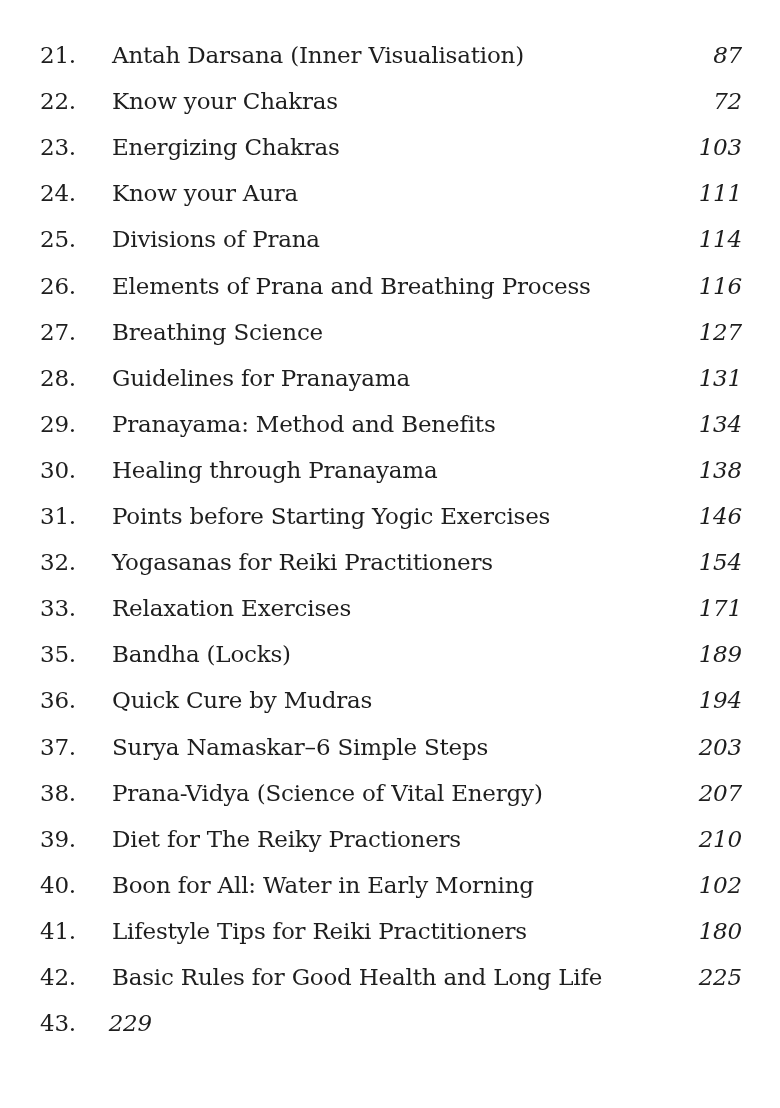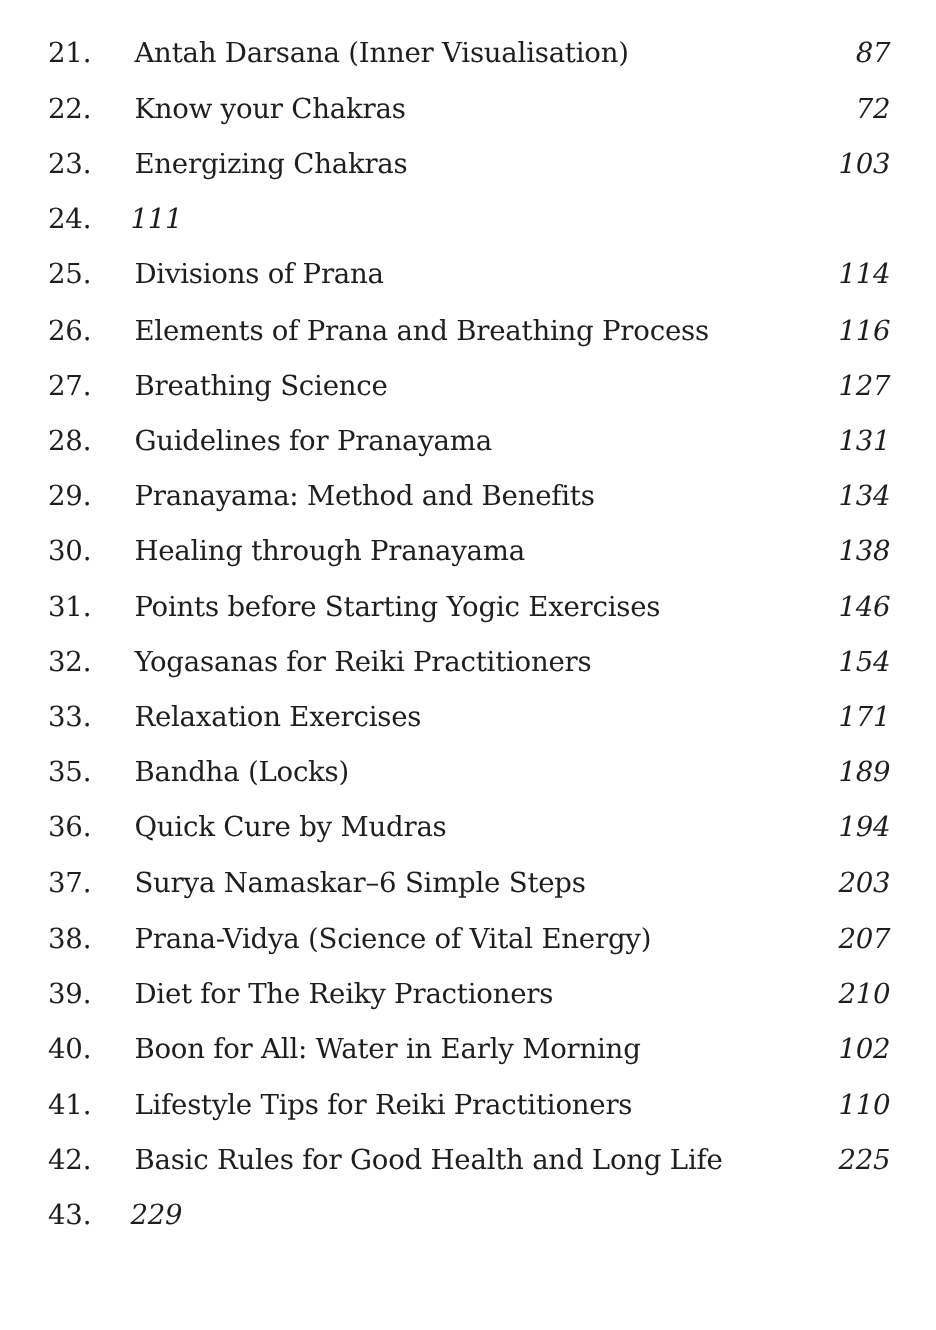--- a/index.html
+++ b/index.html
@@ -16,21 +16,21 @@
       color: #1e1e1e;
     }
     .toc {
       position: absolute;
       left: 40px;
       top: 22px;
       width: 702px;
     }
     .toc-row {
       display: flex;
-      align-items: center;
+      align-items: flex-end;
       height: 46.1px;
       font-size: 23px;
       letter-spacing: -0.2px;
     }
     .toc-num {
       width: 52px;
       flex: 0 0 52px;
     }
     .toc-title {
       flex: 1 1 auto;
@@ -58,20 +58,21 @@
     <span class="toc-title">Know your Chakras</span>
     <span class="toc-page">72</span>
   </div>
   <div class="toc-row">
     <span class="toc-num">23.</span>
     <span class="toc-title">Energizing Chakras</span>
     <span class="toc-page">103</span>
   </div>
   <div class="toc-row">
     <span class="toc-num">24.</span>
+    <span class="toc-title">Know your Aura</span>
     <span class="toc-page">111</span>
   </div>
   <div class="toc-row">
     <span class="toc-num">25.</span>
     <span class="toc-title">Divisions of Prana</span>
     <span class="toc-page">114</span>
   </div>
   <div class="toc-row">
     <span class="toc-num">26.</span>
     <span class="toc-title">Elements of Prana and Breathing Process</span>
@@ -138,21 +139,21 @@
     <span class="toc-page">210</span>
   </div>
   <div class="toc-row">
     <span class="toc-num">40.</span>
     <span class="toc-title">Boon for All: Water in Early Morning</span>
     <span class="toc-page">102</span>
   </div>
   <div class="toc-row">
     <span class="toc-num">41.</span>
     <span class="toc-title">Lifestyle Tips for Reiki Practitioners</span>
-    <span class="toc-page">110</span>
+    <span class="toc-page">180</span>
   </div>
   <div class="toc-row">
     <span class="toc-num">42.</span>
     <span class="toc-title">Basic Rules for Good Health and Long Life</span>
     <span class="toc-page">225</span>
   </div>
   <div class="toc-row">
     <span class="toc-num">43.</span>
     <span class="toc-page">229</span>
   </div>

